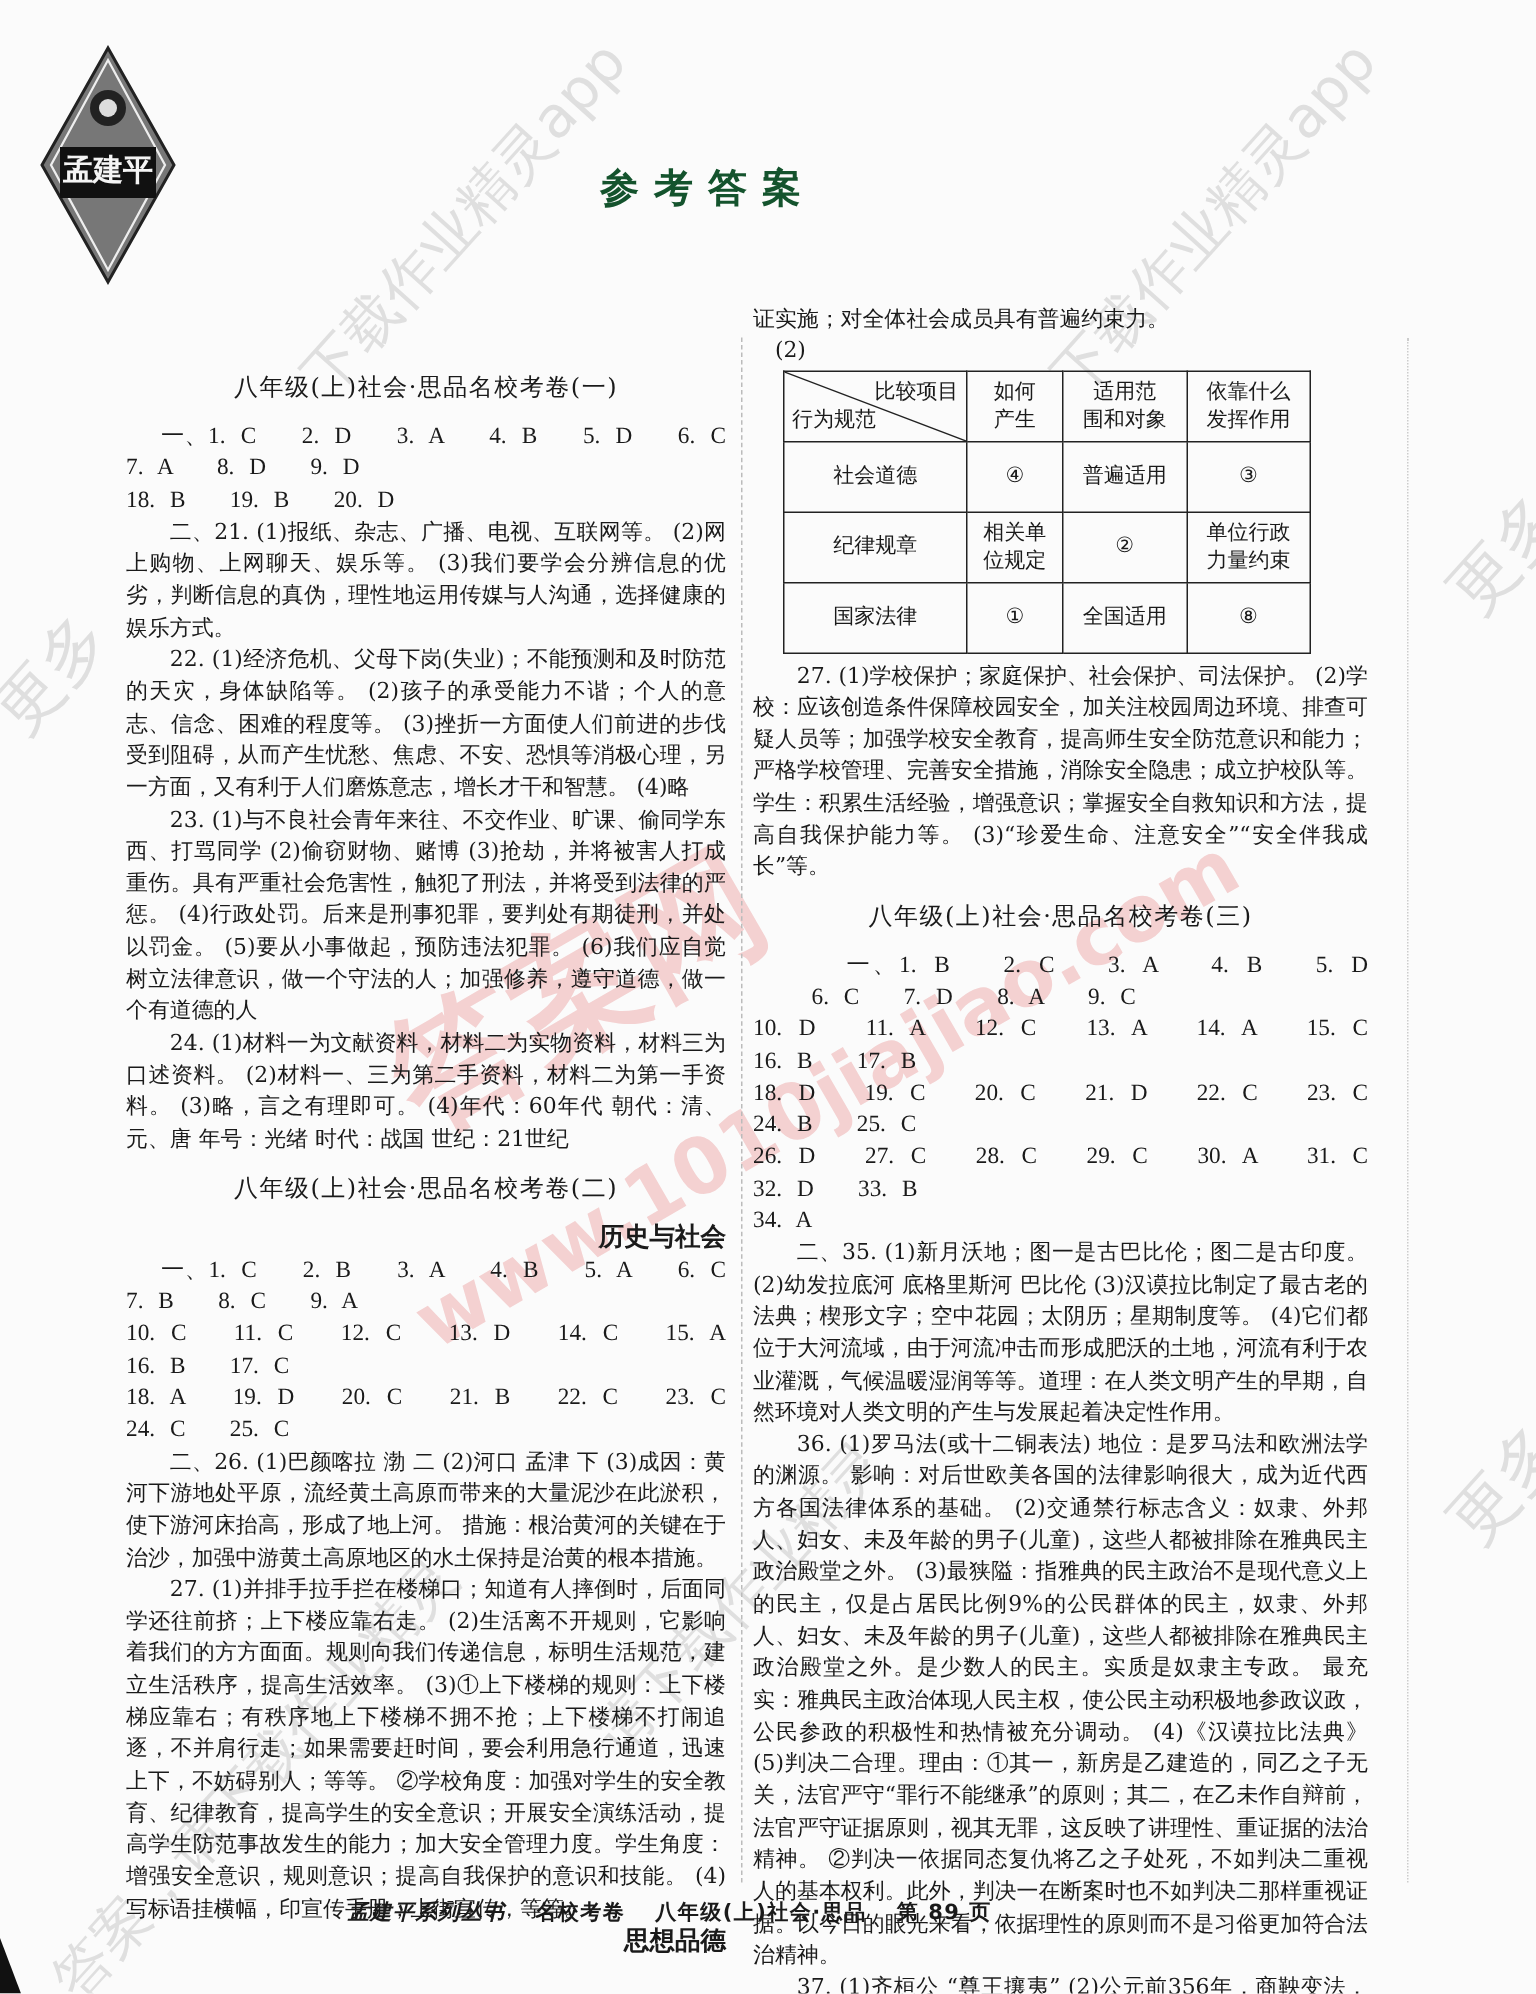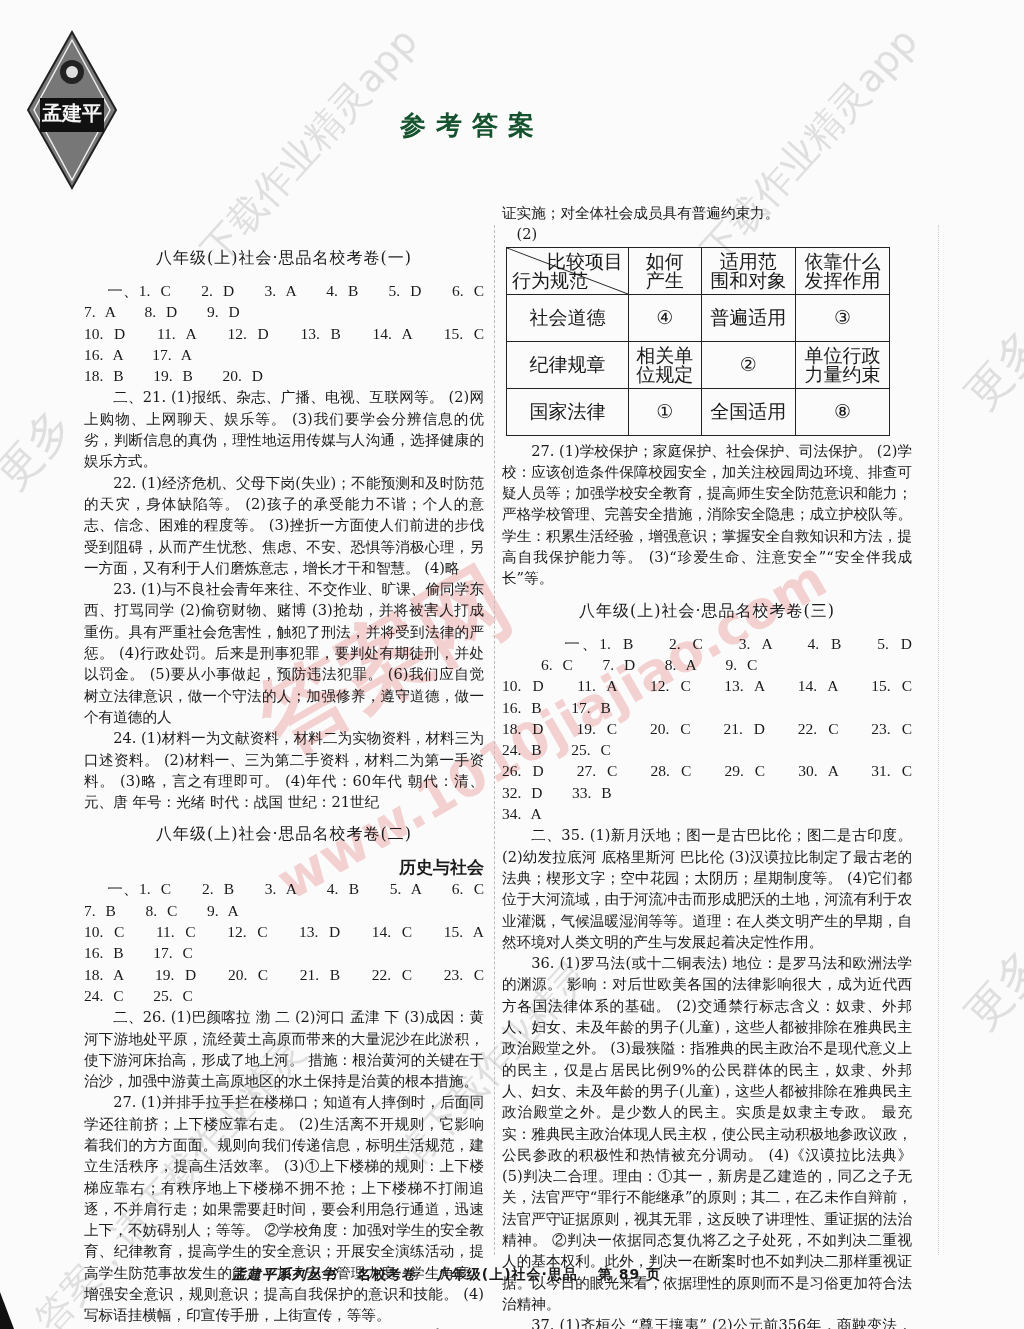--- a/index.html
+++ b/index.html
@@ -9,21 +9,21 @@
   .page-title{position:absolute;left:400px;top:108px;font-family:"DejaVu Sans","Liberation Sans",sans-serif;
        font-size:26px;letter-spacing:10px;font-weight:bold;color:#14532d;}
   .col{position:absolute;top:236px;font-size:14.6px;line-height:21.3px;}
   .col.left{left:84px;width:400px;}
   .col.right{left:502px;width:410px;top:202px;}
   .sec-title{font-size:16px;line-height:40px;text-align:center;letter-spacing:1px;margin:2px 0 2px 0;}
   .sub-title{font-family:"DejaVu Sans","Liberation Sans",sans-serif;font-weight:bold;text-align:right;font-size:17px;line-height:22px;}
   .p{text-align:justify;margin:0;}
   .ind{text-indent:2em;}
   .ans{font-family:"Liberation Serif",serif;font-size:15.5px;word-spacing:6px;white-space:pre-wrap;}
-  table.cmp{border-collapse:collapse;margin:2px 0 4px 4px;width:384px;font-size:19px;}
+  table.cmp{border-collapse:collapse;margin:2px 0 4px 20px;width:352px;font-size:14px;}
   table.cmp td{border:1.5px solid #222;text-align:center;padding:4px 3px;line-height:19px;height:38px;}
   table.cmp td.diag{position:relative;width:115px;text-align:left;}
   table.cmp td.diag .tr{position:absolute;right:5px;top:4px;}
   table.cmp td.diag .bl{position:absolute;left:5px;bottom:4px;}
   table.cmp td.diag svg{position:absolute;left:0;top:0;width:100%;height:100%;}
   .footer{position:absolute;left:232px;top:1266px;font-family:"DejaVu Sans","Liberation Sans",sans-serif;font-size:14px;font-weight:bold;letter-spacing:1px;}
   .footer span{margin-right:14px;}
   .divider{position:absolute;left:494px;top:225px;width:0;height:1030px;border-left:1px dashed #bbb;}
   .rdivider{position:absolute;left:938px;top:225px;width:0;height:1030px;border-left:1px dotted #ccc;}
   .wm{position:absolute;font-family:"DejaVu Sans",sans-serif;color:rgba(150,150,150,0.28);font-size:38px;white-space:nowrap;transform:rotate(-48deg);pointer-events:none;}
@@ -55,21 +55,20 @@
 </div>
 
 <div class="page-title">参考答案</div>
 
 <div class="divider"></div>
 <div class="rdivider"></div>
 
 <div class="col left">
   <div class="sec-title">八年级(上)社会·思品名校考卷(一)</div>
   <div class="p ans" style="text-indent:1.5em;">一、1. C   2. D   3. A   4. B   5. D   6. C   7. A   8. D   9. D</div>
-  <div class="p ans">10. D   11. A   12. D   13. B   14. A   15. C   16. A   17. A</div>
   <div class="p ans">18. B   19. B   20. D</div>
   <p class="p ind">二、21. (1)报纸、杂志、广播、电视、互联网等。 (2)网上购物、上网聊天、娱乐等。 (3)我们要学会分辨信息的优劣，判断信息的真伪，理性地运用传媒与人沟通，选择健康的娱乐方式。</p>
   <p class="p ind">22. (1)经济危机、父母下岗(失业)；不能预测和及时防范的天灾，身体缺陷等。 (2)孩子的承受能力不谐；个人的意志、信念、困难的程度等。 (3)挫折一方面使人们前进的步伐受到阻碍，从而产生忧愁、焦虑、不安、恐惧等消极心理，另一方面，又有利于人们磨炼意志，增长才干和智慧。 (4)略</p>
   <p class="p ind">23. (1)与不良社会青年来往、不交作业、旷课、偷同学东西、打骂同学 (2)偷窃财物、赌博 (3)抢劫，并将被害人打成重伤。具有严重社会危害性，触犯了刑法，并将受到法律的严惩。 (4)行政处罚。后来是刑事犯罪，要判处有期徒刑，并处以罚金。 (5)要从小事做起，预防违法犯罪。 (6)我们应自觉树立法律意识，做一个守法的人；加强修养，遵守道德，做一个有道德的人</p>
   <p class="p ind">24. (1)材料一为文献资料，材料二为实物资料，材料三为口述资料。 (2)材料一、三为第二手资料，材料二为第一手资料。 (3)略，言之有理即可。 (4)年代：60年代 朝代：清、元、唐 年号：光绪 时代：战国 世纪：21世纪</p>
 
   <div class="sec-title">八年级(上)社会·思品名校考卷(二)</div>
   <div class="sub-title">历史与社会</div>
   <div class="p ans" style="text-indent:1.5em;">一、1. C   2. B   3. A   4. B   5. A   6. C   7. B   8. C   9. A</div>
   <div class="p ans">10. C   11. C   12. C   13. D   14. C   15. A   16. B   17. C</div>

